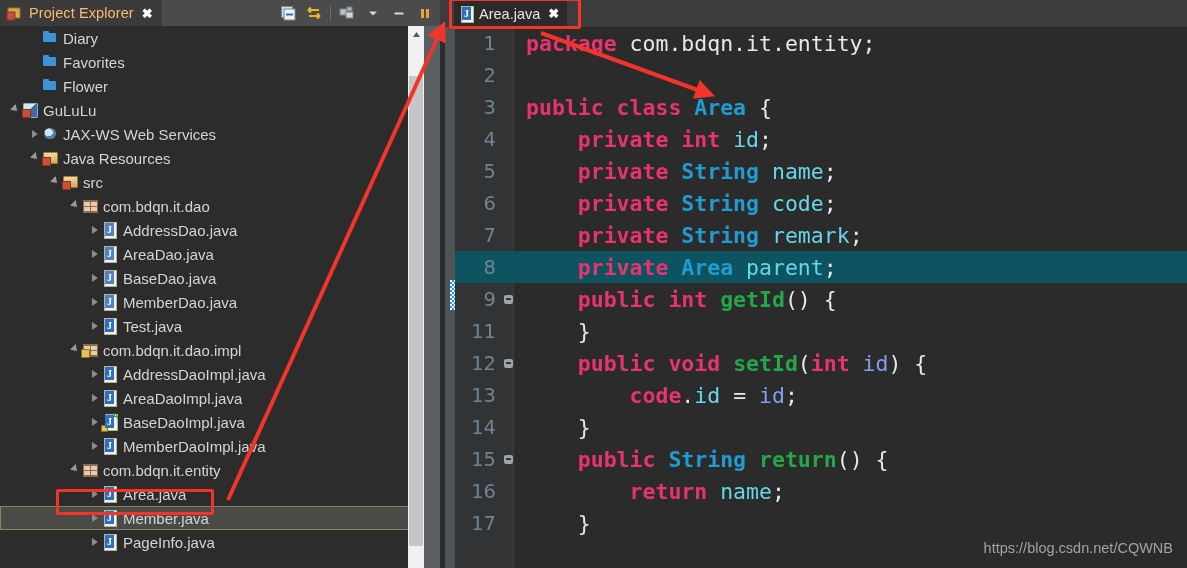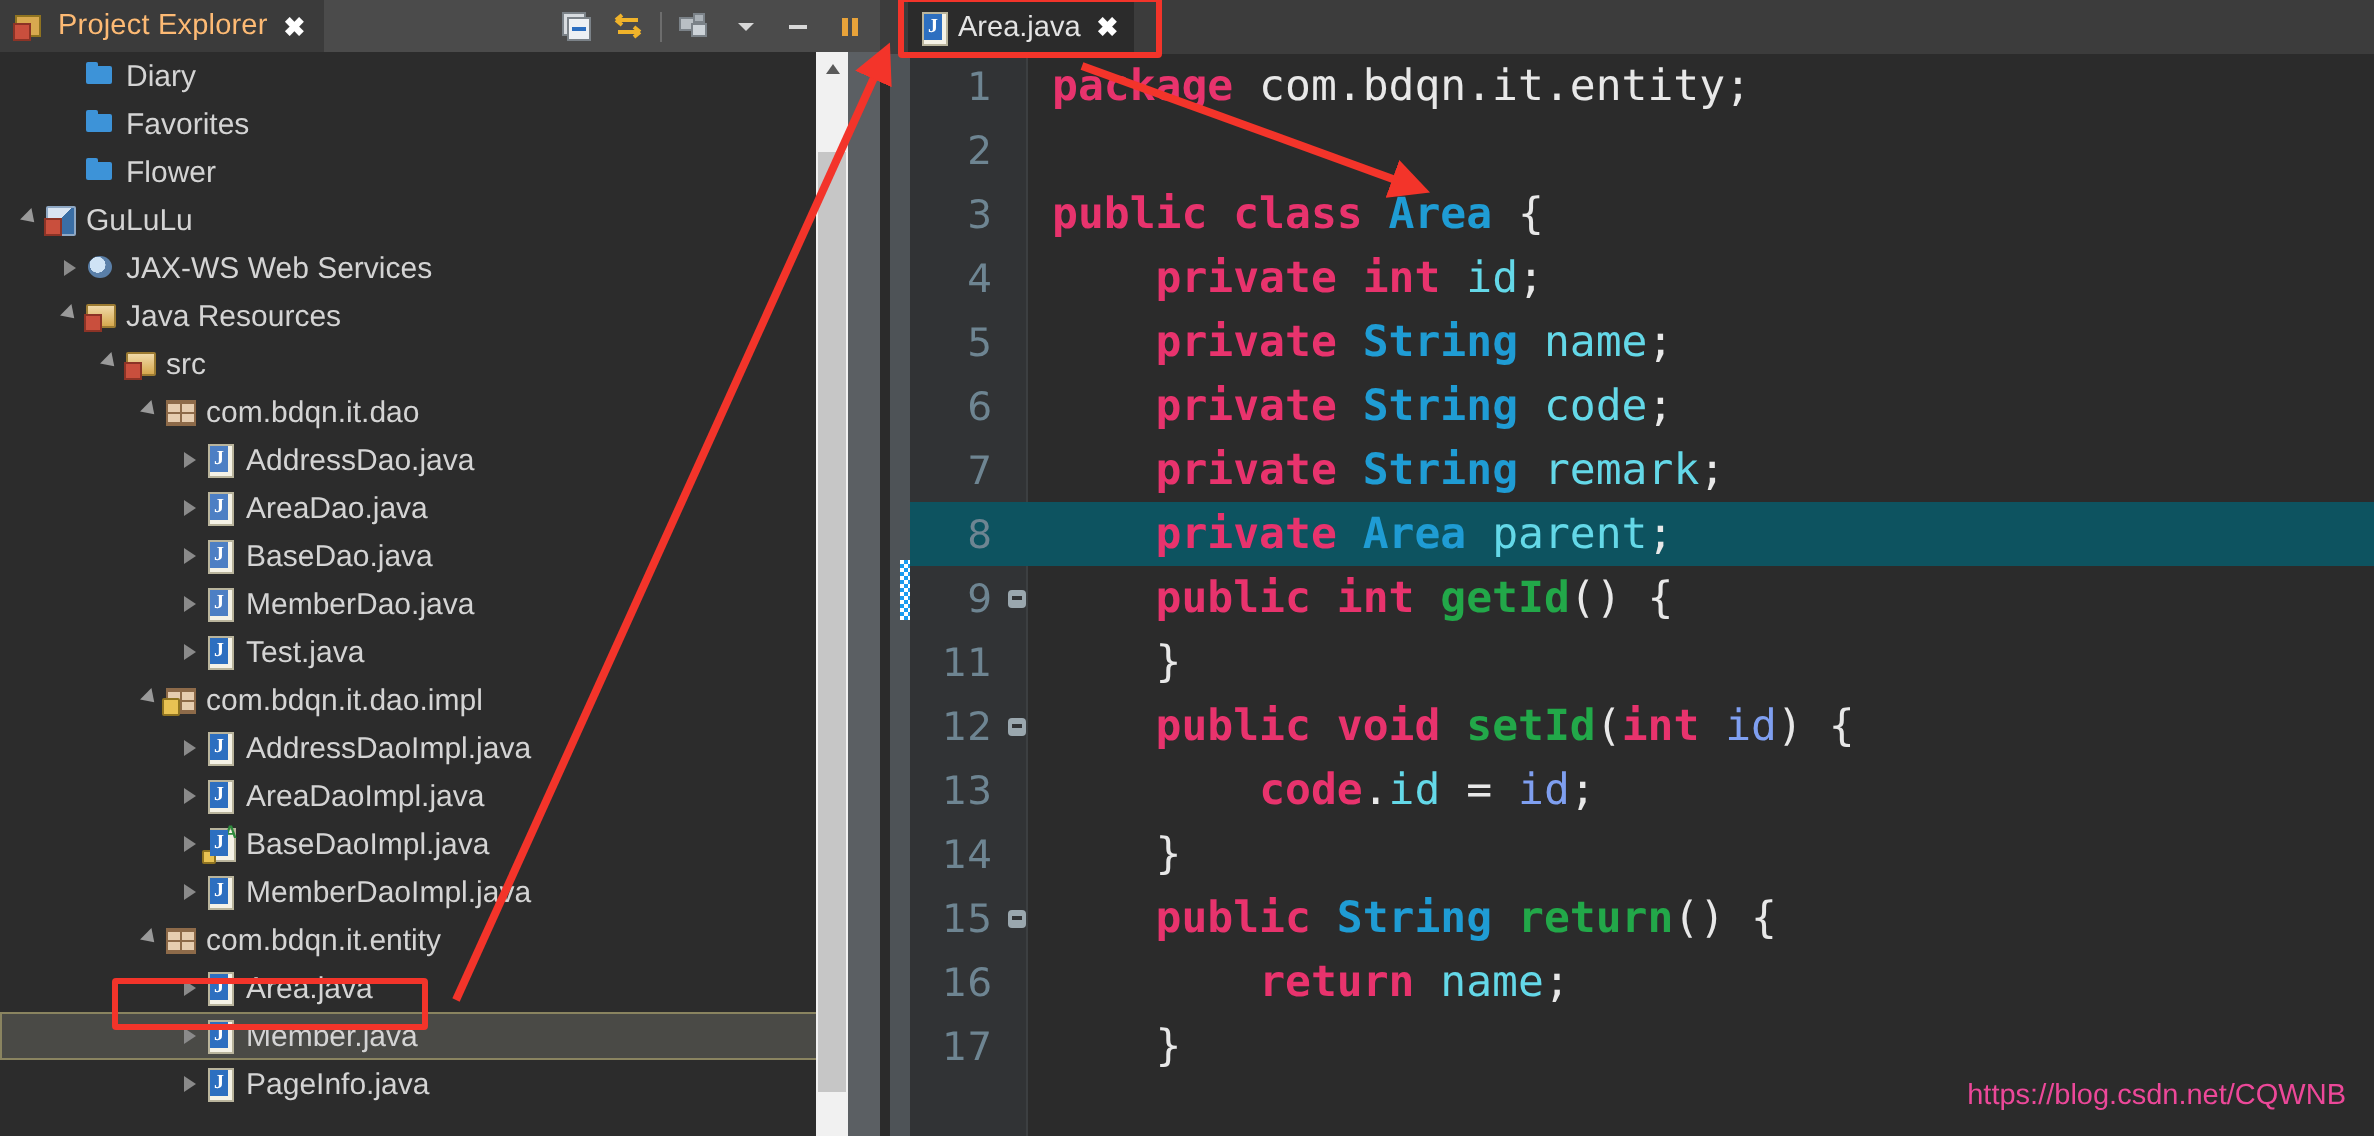--- a/index.html
+++ b/index.html
@@ -224,21 +224,21 @@
   .ct { padding-left:12px; white-space:pre; }
   .kw { color:#e8336d; font-weight:bold; }
   .ty { color:#1f9cd4; font-weight:bold; }
   .mt { color:#22a849; font-weight:bold; }
   .fld { color:#64d8e8; }
   .pm { color:#7f9ff0; }
   .pl { color:#e8e8e8; }
 
   #watermark {
     position:absolute; right:14px; bottom:12px;
-    color:#ec4899; font-size:14.5px; font-family:"Liberation Sans", sans-serif;
+    color:#a3a3a3; font-size:14.5px; font-family:"Liberation Sans", sans-serif;
   }
 
   
   #annot { position:absolute; left:0; top:0; width:1187px; height:568px; pointer-events:none; }
   .redbox {
     position:absolute; border:3px solid #f3342a; border-radius:2px;
   }
 </style>
 </head>
 <body>

